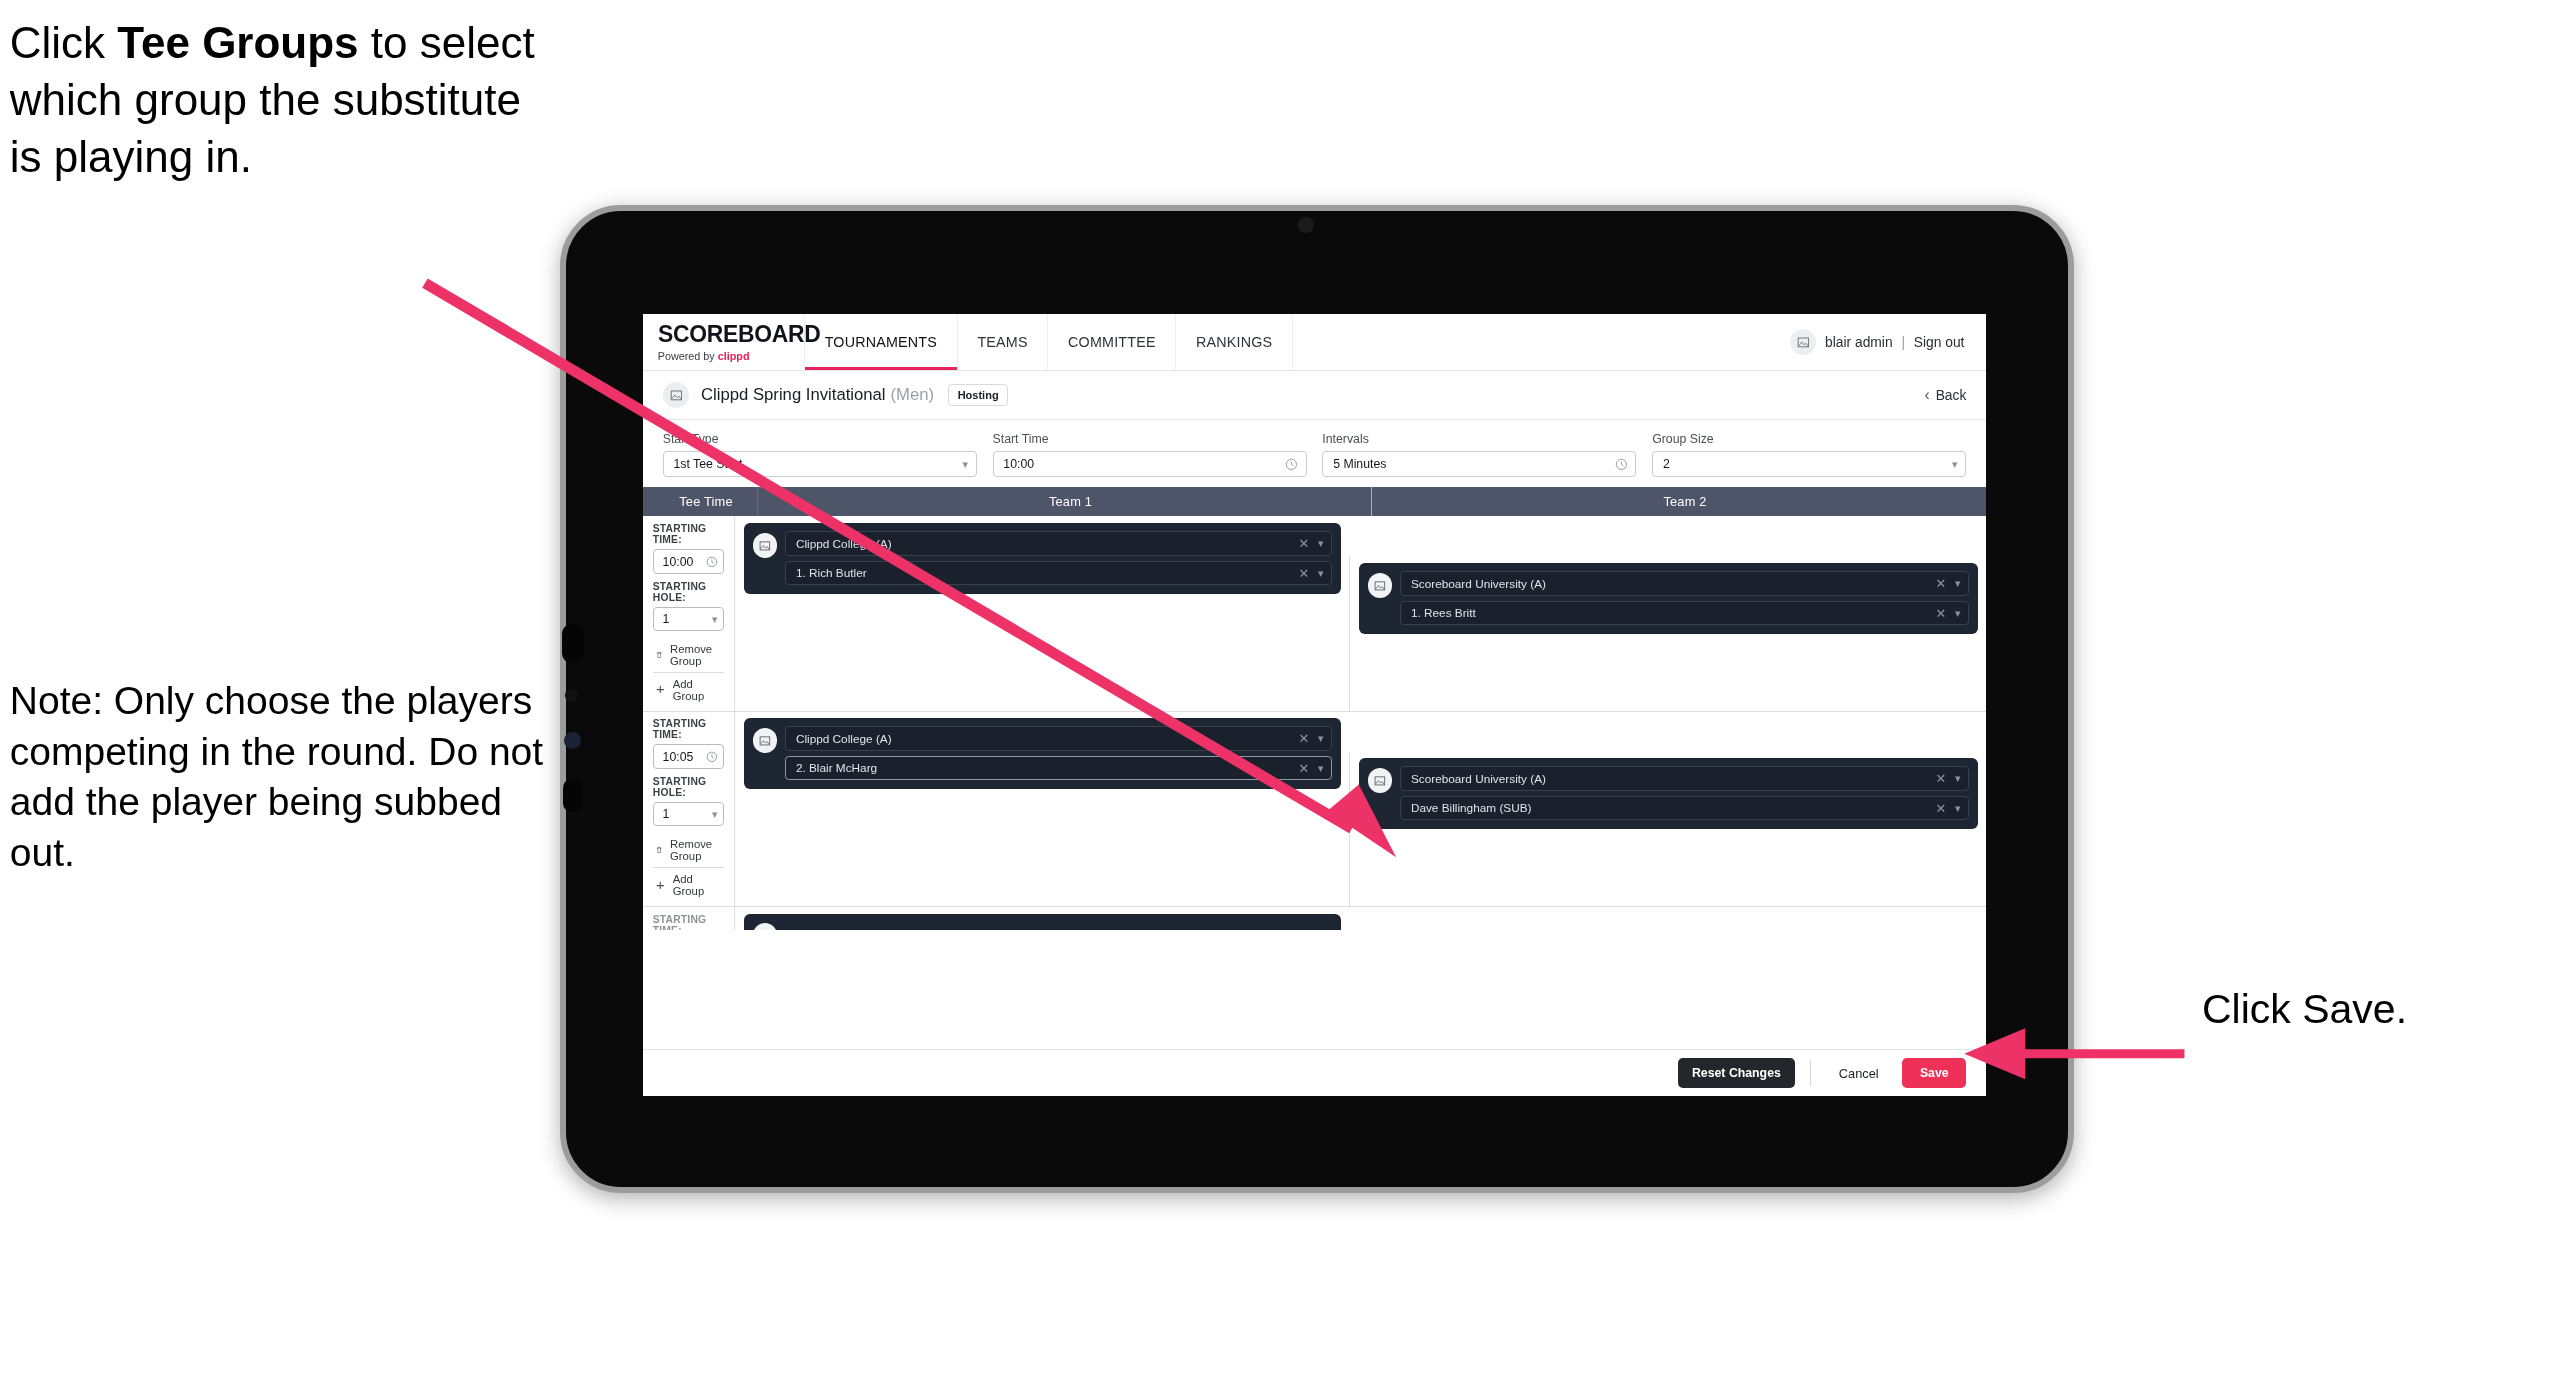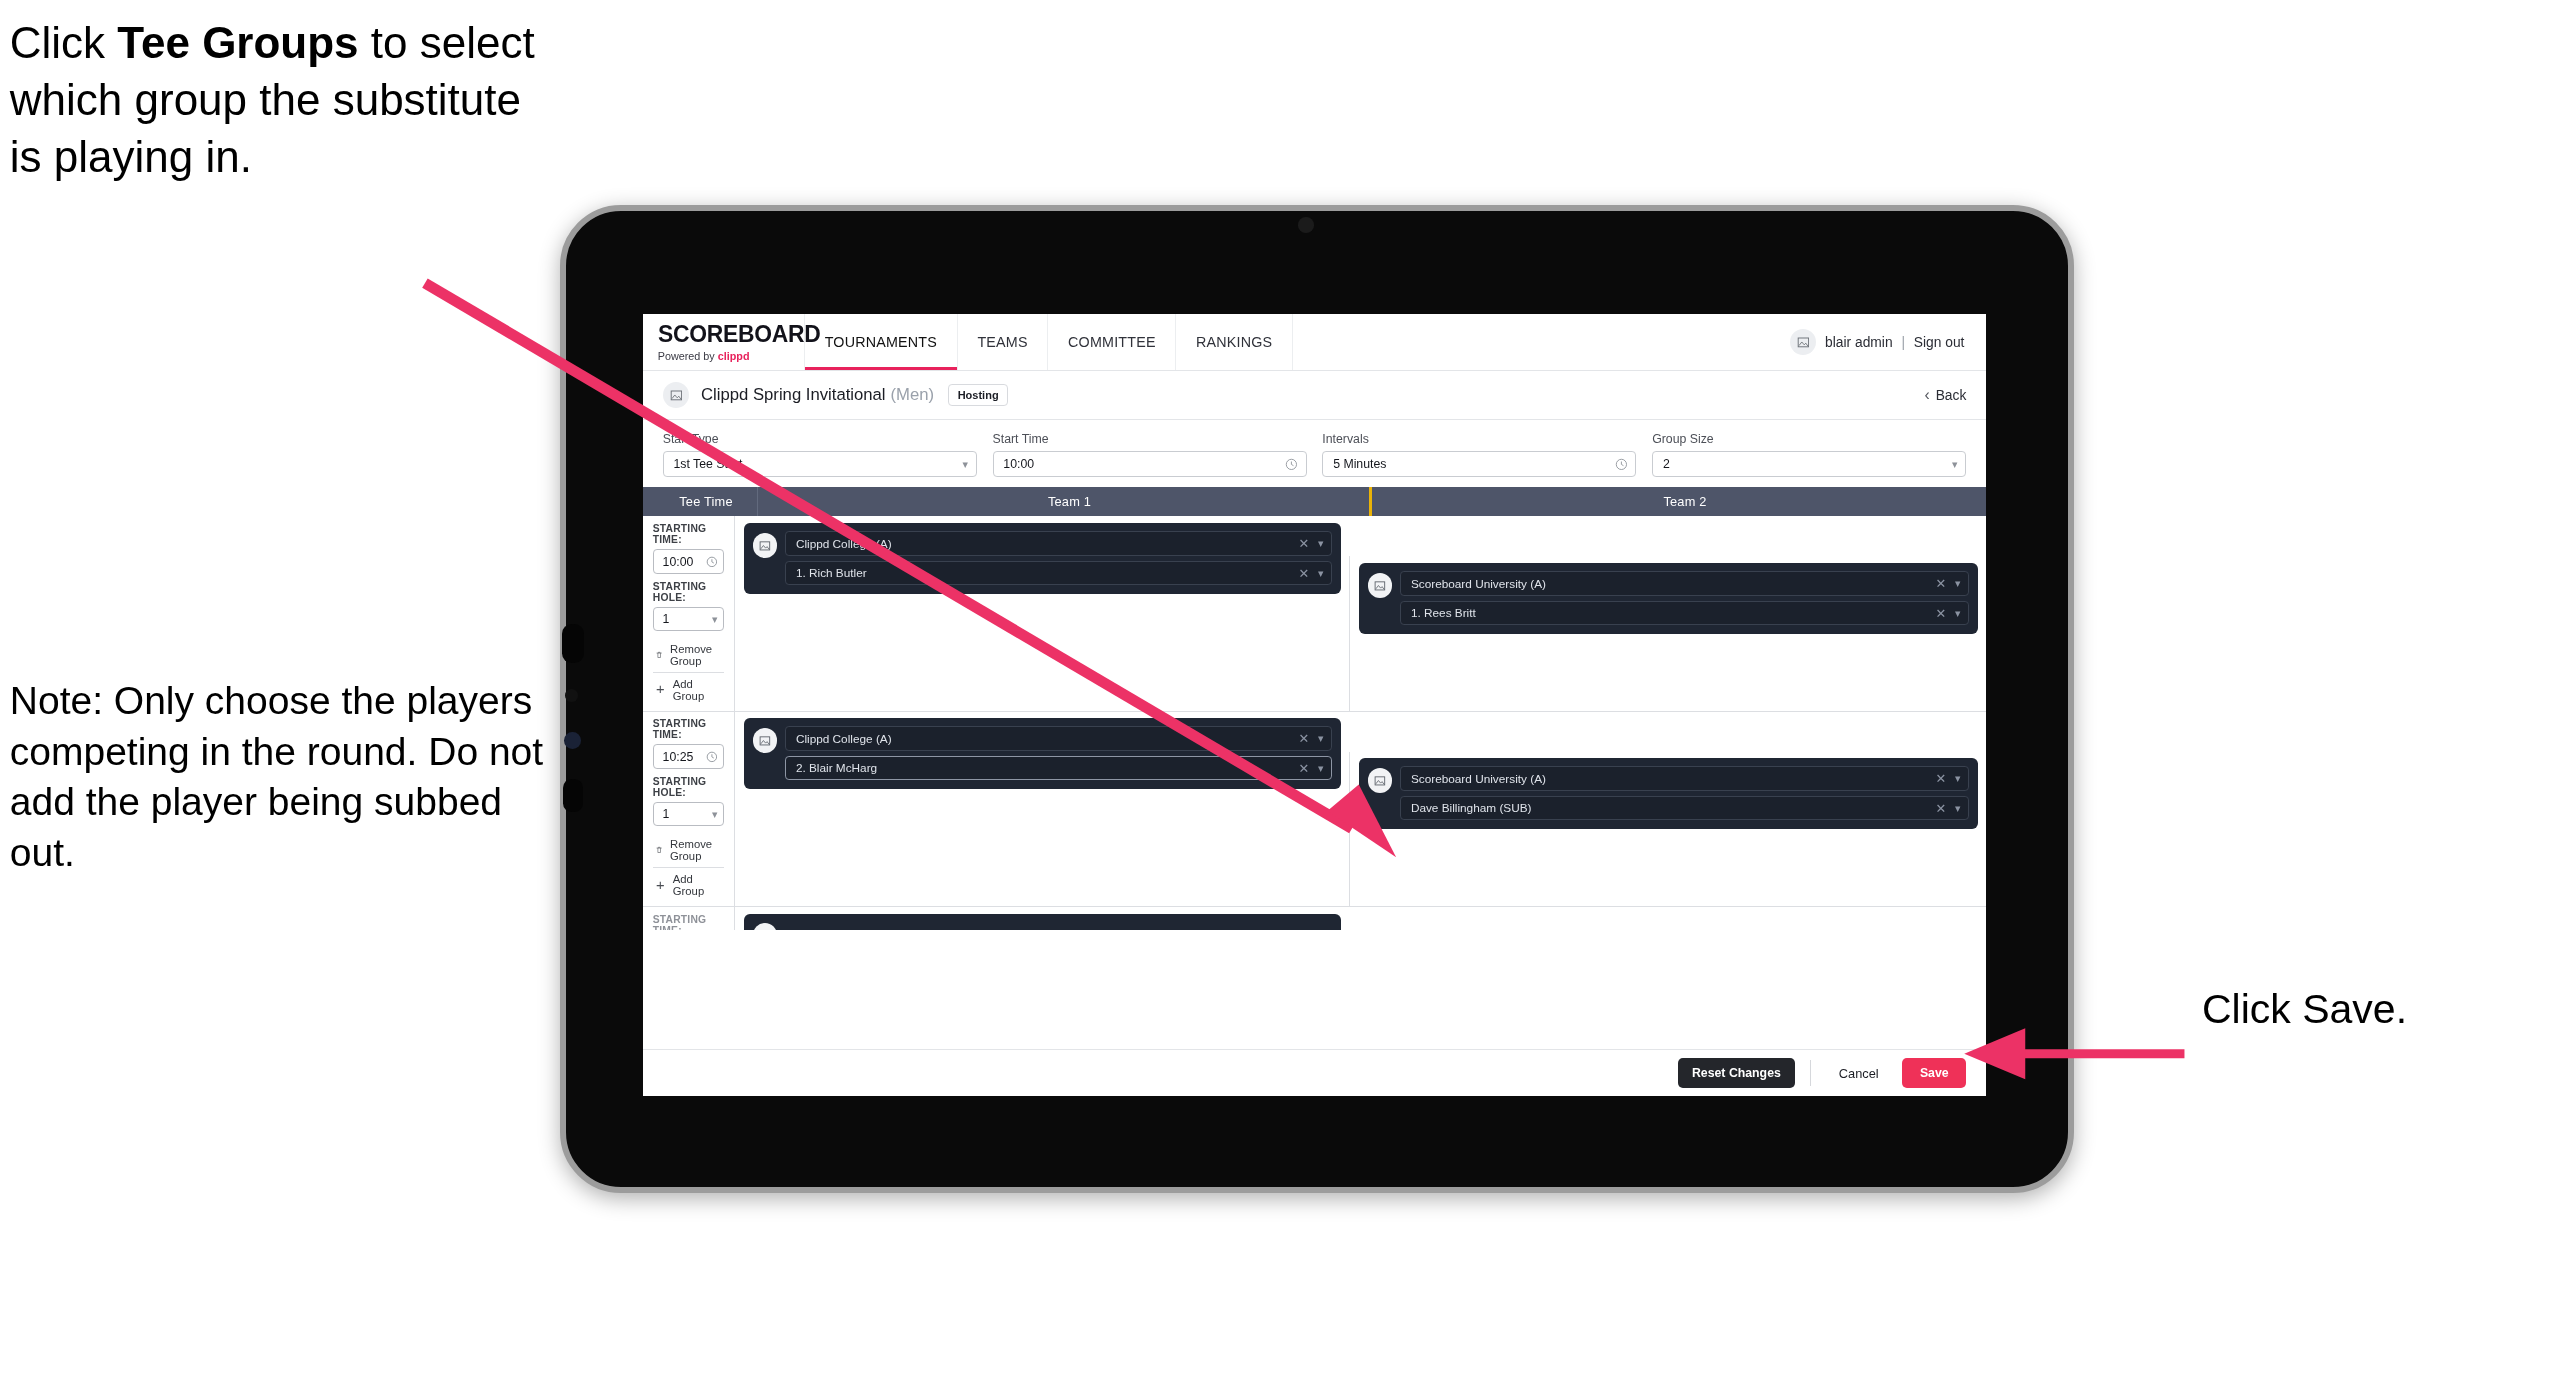--- a/index.html
+++ b/index.html
@@ -120,21 +120,21 @@
   .ctrl-box .spin { color:#8d9299; font-size:10.8px; line-height:1; }
   .ctrl-box svg { width:12.8px; height:12.8px; }
 
   
   #thead { display:flex; background:#4e5569; color:#fff; height:29.5px; }
   #thead .th {
     display:flex; align-items:center; justify-content:center;
     font-size:12.8px; letter-spacing:0.2px;padding-left:12px;
   }
   #thead .th.tee { width:115px; border-right:1px solid #626a7e; }
-  #thead .th.t1 { width:calc((100% - 115px)/2); border-right:3px solid #eab308; }
+  #thead .th.t1 { width:calc((100% - 115px)/2); border-right:1px solid #eab308; }
   #thead .th.t2 { flex:1; }
 
   
   #tbody { background:#fff; }
   .grow { display:flex; border-bottom:1px solid #dcdee2; }
   .teecol {
     width:92px; border-right:1px solid #dcdee2;
     padding:6.9px 9.8px 3.9px 9.8px; display:flex; flex-direction:column; align-items:center;
   }
   .tc-label { font-size:10.3px; font-weight:700; color:#3d4046; letter-spacing:0.2px; margin-bottom:3.9px; }
@@ -381,21 +381,21 @@
                 </div>
               </div>
             </div>
           </div>
         </div>
 
         <div class="grow">
           <div class="teecol">
             <div class="tc-label">STARTING TIME:</div>
             <div class="tc-box">
-              <span class="val">10:25</span>
+              <span class="val">10:05</span>
               <svg viewBox="0 0 16 16">
                 <circle cx="8" cy="8" r="6.4" fill="none" stroke="#8d9299" stroke-width="1.2"></circle>
                 <path d="M8 4.4 V8 L10.6 9.6" fill="none" stroke="#8d9299" stroke-width="1.2"></path>
               </svg>
             </div>
             <div class="tc-label">STARTING HOLE:</div>
             <div class="tc-box">
               <span class="val">1</span>
               <span class="spin">▾</span>
             </div>

